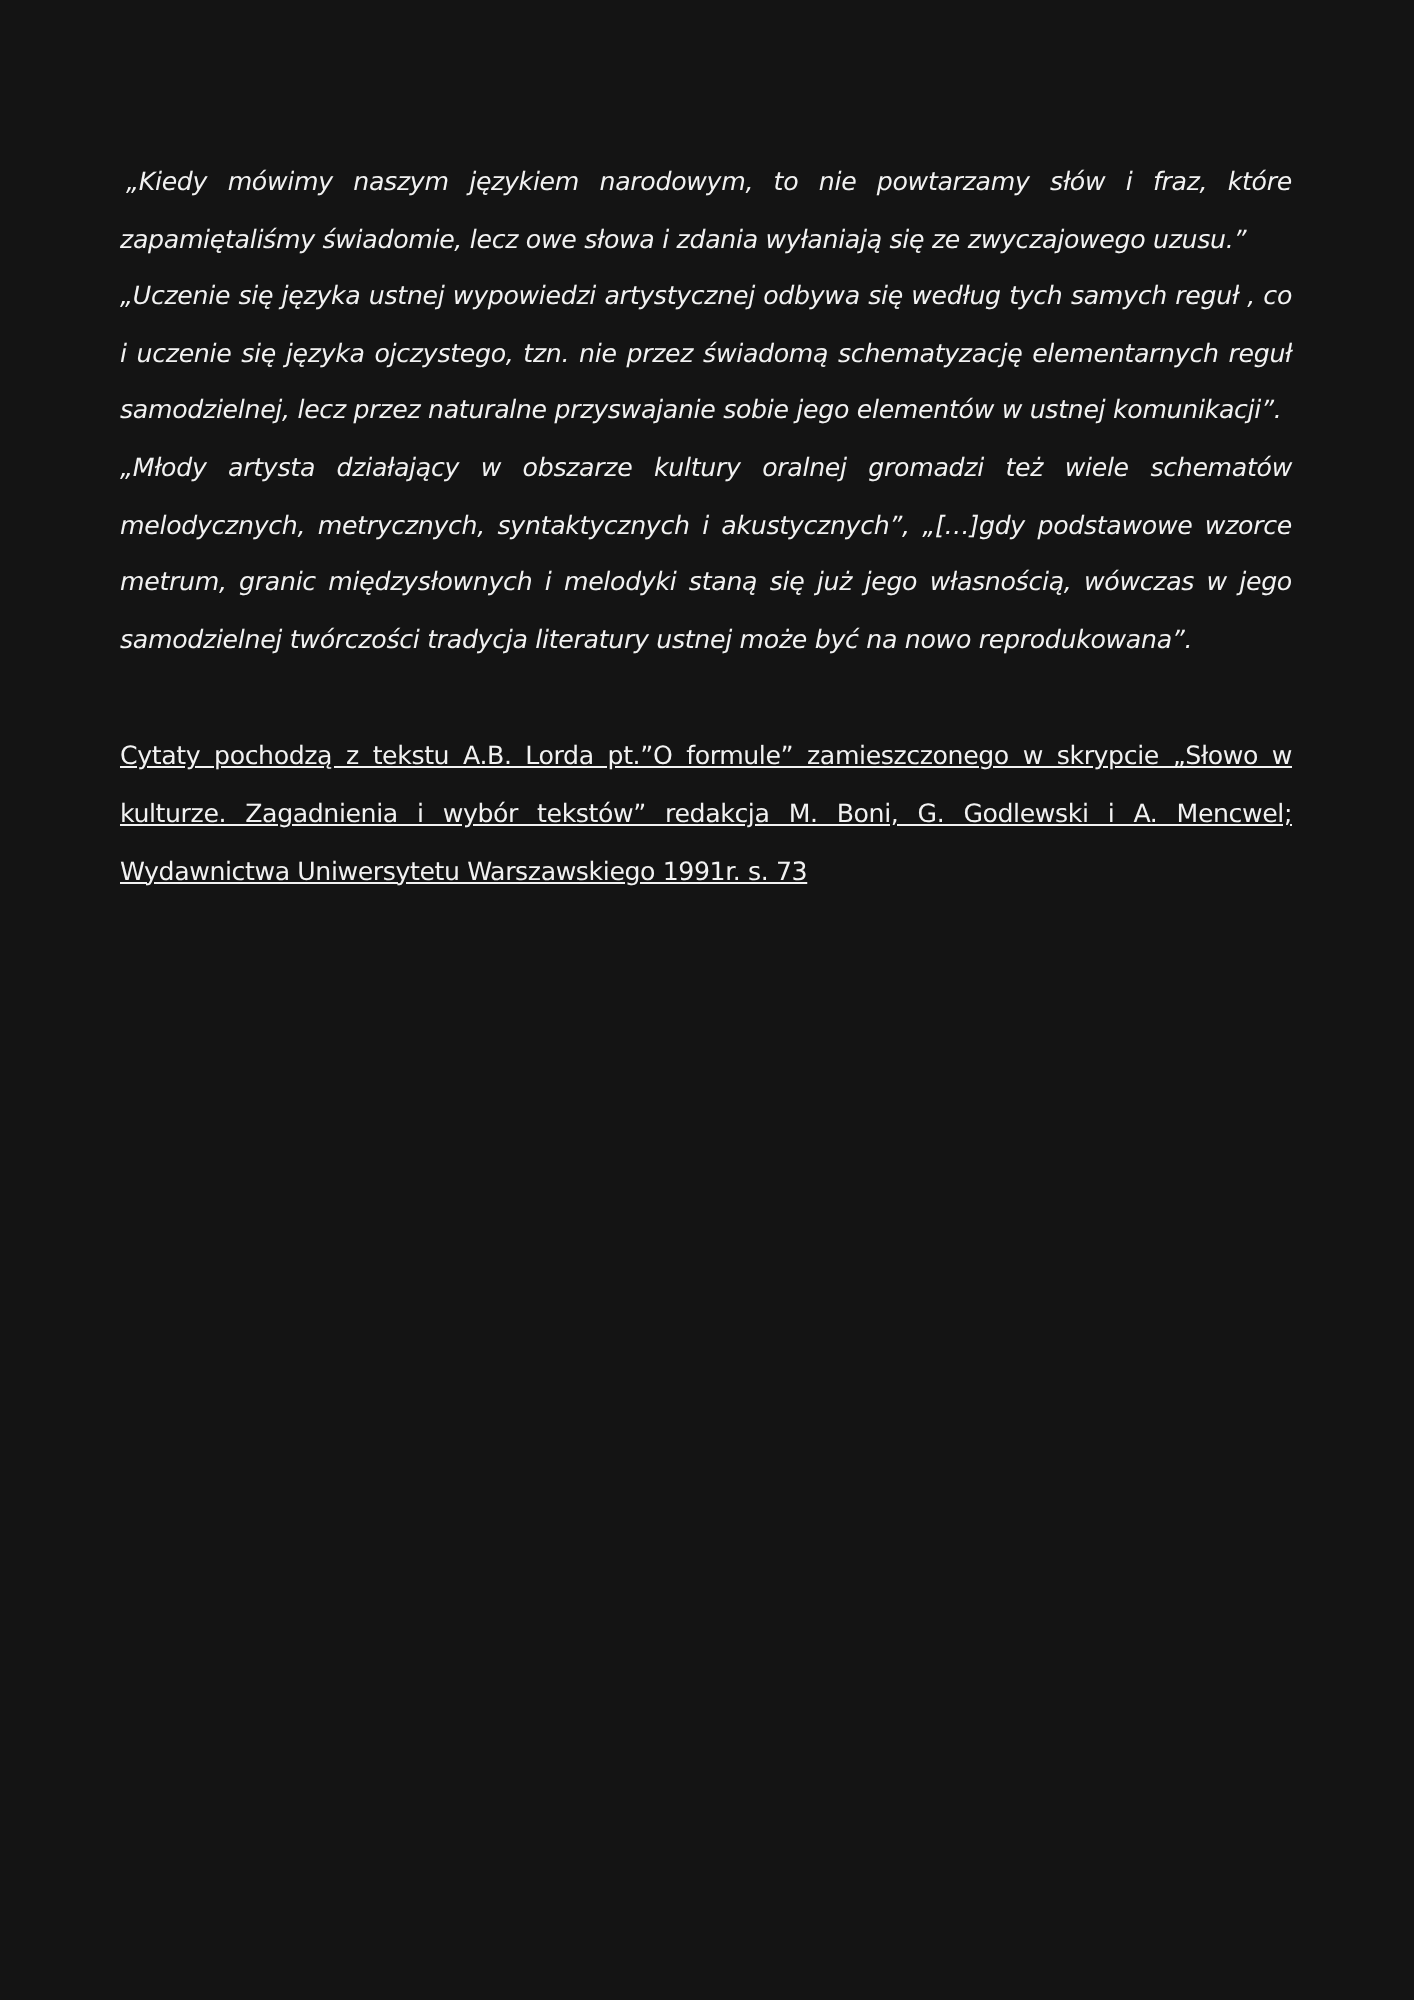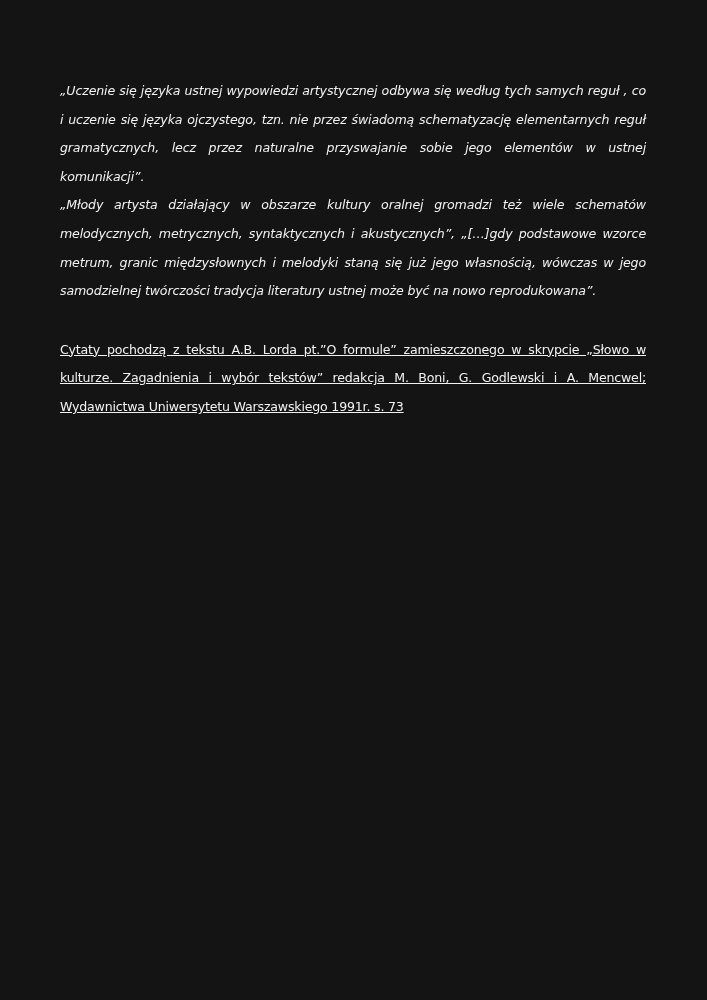--- a/index.html
+++ b/index.html
@@ -36,16 +36,17 @@
       line-height: 28.6px;
       text-align: justify;
       letter-spacing: -0.2px;
       text-decoration: underline;
     }
   </style>
 </head>
 <body>
 
 <div class="page">
-  <p class="quote">„Uczenie się języka ustnej wypowiedzi artystycznej odbywa się według tych samych reguł , co i uczenie się języka ojczystego, tzn. nie przez świadomą schematyzację elementarnych reguł gramatycznych, lecz przez naturalne przyswajanie sobie jego elementów w ustnej komunikacji”.</p>
+  <p class="quote first">„Kiedy mówimy naszym językiem narodowym, to nie powtarzamy słów i fraz, które zapamiętaliśmy świadomie, lecz owe słowa i zdania wyłaniają się ze zwyczajowego uzusu.”</p>
+  <p class="quote">„Uczenie się języka ustnej wypowiedzi artystycznej odbywa się według tych samych reguł , co i uczenie się języka ojczystego, tzn. nie przez świadomą schematyzację elementarnych reguł samodzielnej, lecz przez naturalne przyswajanie sobie jego elementów w ustnej komunikacji”.</p>
   <p class="quote">„Młody artysta działający w obszarze kultury oralnej gromadzi  też wiele schematów melodycznych, metrycznych, syntaktycznych i akustycznych”, „[…]gdy podstawowe wzorce metrum, granic międzysłownych i melodyki staną się już jego własnością, wówczas w jego samodzielnej twórczości tradycja literatury ustnej może być na nowo reprodukowana”.</p>
   <p class="citation">Cytaty pochodzą z tekstu A.B. Lorda pt.”O formule” zamieszczonego w skrypcie „Słowo w kulturze. Zagadnienia i wybór tekstów” redakcja M. Boni, G. Godlewski i A. Mencwel; Wydawnictwa Uniwersytetu Warszawskiego 1991r. s. 73</p>
 </div>
 
 </body></html>

